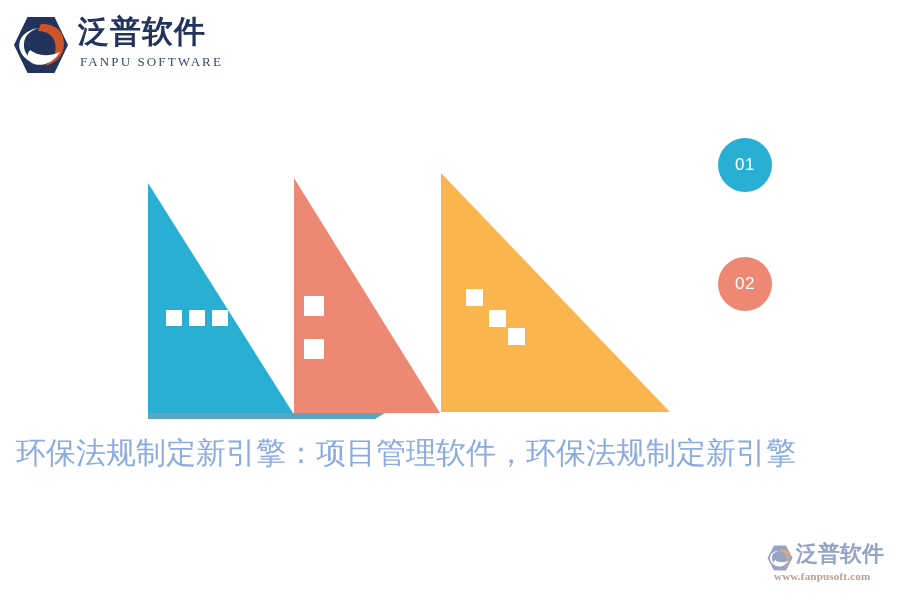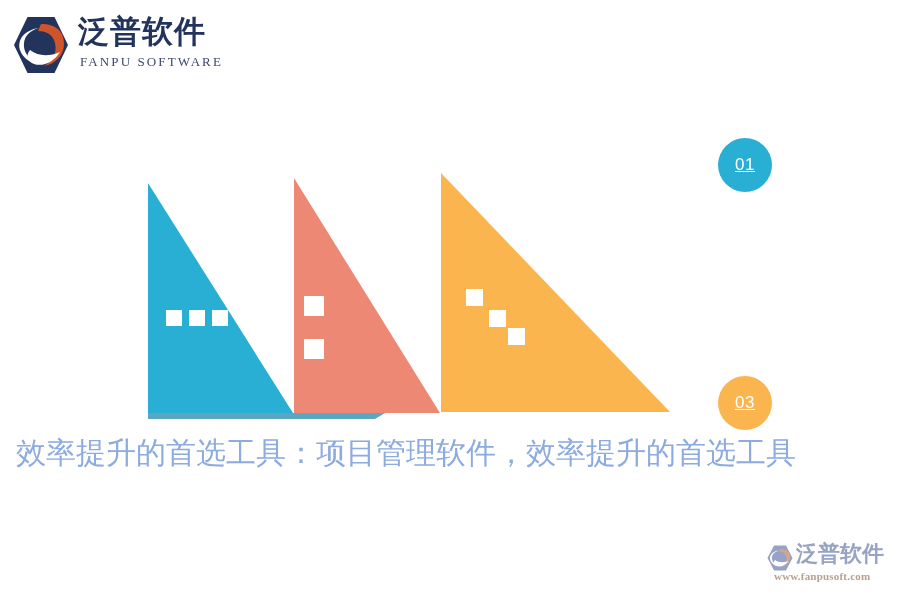--- a/index.html
+++ b/index.html
@@ -86,21 +86,20 @@
     height: 54px;
     border-radius: 50%;
     display: flex;
     align-items: center;
     justify-content: center;
     color: #ffffff;
     font-size: 17px;
     font-weight: normal;
     letter-spacing: 0.5px;
     font-family: "Liberation Sans", sans-serif;
-    text-decoration: underline;
   }
   .circle-1 { left: 718px; top: 138px; }
   .circle-2 { left: 718px; top: 257px; }
   .circle-3 { left: 718px; top: 376px; }
 
   
   .headline {
     position: absolute;
     left: 16px;
     top: 430px;
@@ -197,25 +196,25 @@
         <rect x="466" y="289" width="17" height="17" fill="#ffffff"></rect>
         <rect x="489" y="310" width="17" height="17" fill="#ffffff"></rect>
         <rect x="508" y="328" width="17" height="17" fill="#ffffff"></rect>
       </g>
     </svg>
   </div>
 
   <div class="step-circle circle-1" style="background:#2aafd4;">
     <span>01</span>
   </div>
-  <div class="step-circle circle-3" style="background:#fbb54e;">
-    <span>03</span>
-  </div>
-
-  <div class="headline">效率提升的首选工具：项目管理软件，效率提升的首选工具</div>
+  <div class="step-circle circle-2" style="background:#ec8873;">
+    <span>02</span>
+  </div>
+
+  <div class="headline">环保法规制定新引擎：项目管理软件，环保法规制定新引擎</div>
 
   <div class="watermark">
     <div class="wm-mark">
       <svg width="28" height="28" viewBox="0 0 28 28" xmlns="http://www.w3.org/2000/svg">
         <path d="M8 1.5 L20 1.5 L26.5 14 L20 26.5 L8 26.5 L1.5 14 Z" fill="#97a3c4"></path>
         <path d="M14 5 C21 5 24 8.5 24 13.5 C24 18.5 20 22 15.5 23 C20 20 21.5 16.5 20.5 13 C19.5 9.5 17 7.5 13 7.5 Z" fill="#d6a58d"></path>
         <path d="M13 6.5 C8 8 5.5 11 6 15 C6.5 18.5 9.5 21 13.5 22 C9.5 22.5 5.5 20 4.3 16 C3 11.5 6 7.5 13 6.5 Z" fill="#ffffff"></path>
         <path d="M9 16 C12.5 18.5 17 19 22.5 17 C19.5 21.5 14.5 23.5 10.5 22 C8 21 6.5 18.5 9 16 Z" fill="#ffffff"></path>
       </svg>
     </div>

